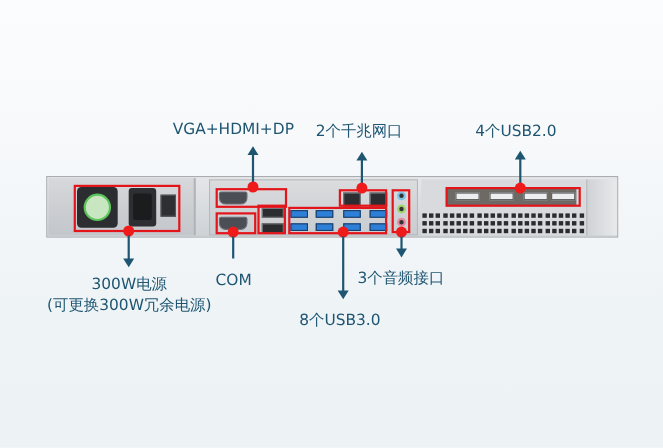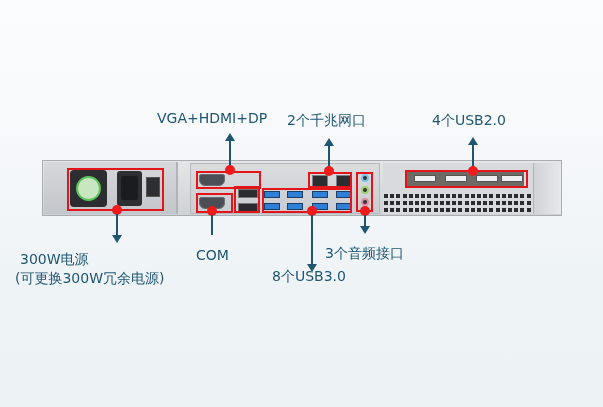--- a/index.html
+++ b/index.html
@@ -5,21 +5,21 @@
   html, body { margin:0; padding:0; }
   body {
     width:603px; height:407px; overflow:hidden; position:relative;
     background: linear-gradient(#fbfcfd 0%, #f7f9fb 30%, #eef3f6 70%, #edf2f5 100%);
     font-family: "DejaVu Sans", "Liberation Sans", sans-serif;
   }
   .label {
     position:absolute; color:#1e5571; font-size:14px; white-space:nowrap;
     letter-spacing:0px; line-height:16px;
   }
-  .label.center { text-align:left; }
+  .label.center { text-align:center; }
   .vline { position:absolute; width:2px; background:#1e5571; }
   .arrow-up { position:absolute; width:0; height:0; border-left:5px solid transparent; border-right:5px solid transparent; border-bottom:8px solid #1e5571; }
   .arrow-down { position:absolute; width:0; height:0; border-left:5px solid transparent; border-right:5px solid transparent; border-top:8px solid #1e5571; }
   .dot { position:absolute; width:10px; height:10px; border-radius:50%; background:#ef1b1b; }
   .hl { position:absolute; border:2px solid #e3141a; box-sizing:border-box; }
 
   
   .chassis {
     position:absolute; left:42px; top:160px; width:520px; height:56px;
     background:linear-gradient(#e4e6e8, #cfd2d5); border:1px solid #a9adb1;
@@ -184,21 +184,21 @@
 <div class="label" style="left:196px;top:247px;">COM</div>
 
 <div class="label" style="left:287px;top:112px;">2个千兆网口</div>
 <div class="arrow-up" style="left:324px;top:138px;"></div>
 <div class="vline" style="left:328px;top:145px;height:25px;"></div>
 <div class="dot" style="left:324px;top:166px;"></div>
 
 <div class="dot" style="left:307px;top:206px;"></div>
 <div class="vline" style="left:311px;top:215px;height:50px;"></div>
 <div class="arrow-down" style="left:307px;top:264px;"></div>
-<div class="label" style="left:272px;top:268px;">8个USB3.0</div>
+<div class="label" style="left:272px;top:283px;">8个USB3.0</div>
 
 <div class="dot" style="left:360px;top:206px;"></div>
 <div class="vline" style="left:364px;top:215px;height:12px;"></div>
 <div class="arrow-down" style="left:360px;top:226px;"></div>
 <div class="label" style="left:325px;top:245px;">3个音频接口</div>
 
 <div class="label" style="left:432px;top:112px;">4个USB2.0</div>
 <div class="arrow-up" style="left:468px;top:137px;"></div>
 <div class="vline" style="left:472px;top:144px;height:24px;"></div>
 <div class="dot" style="left:468px;top:166px;"></div>

